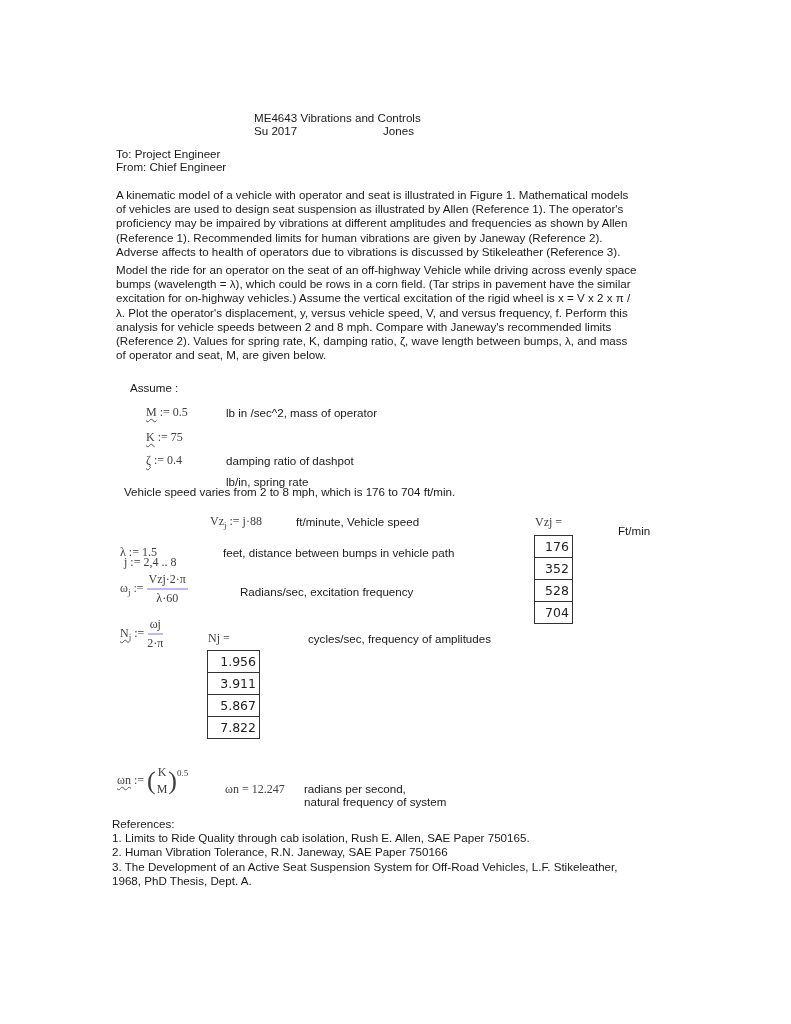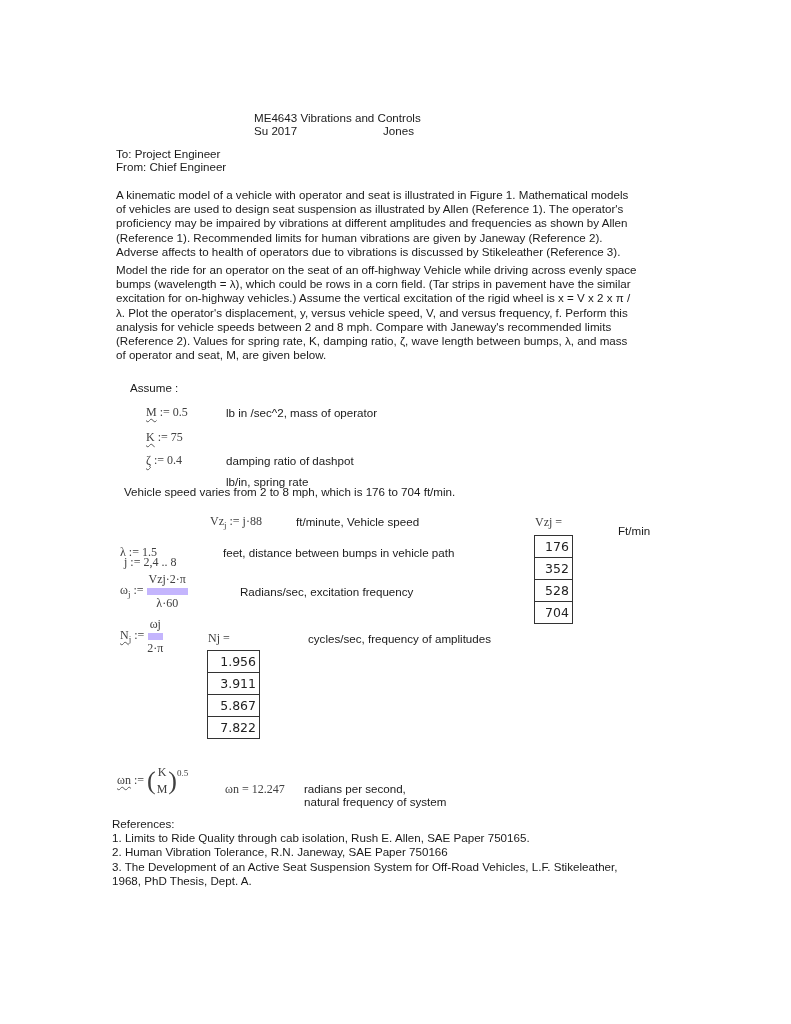--- a/index.html
+++ b/index.html
@@ -8,21 +8,21 @@
       font-family: "Liberation Sans", sans-serif; color: #1a1a1a;
     }
     .abs { position: absolute; }
     .txt { font-size: 11.6px; line-height: 14.2px; white-space: nowrap; }
     .para { font-size: 11.6px; line-height: 14.2px; white-space: nowrap; }
     .math { font-family: "Liberation Serif", serif; font-size: 12px; color: #404040; white-space: nowrap; }
     .wavy { text-decoration: underline wavy #555; text-decoration-thickness: 1px; text-underline-offset: 2px; }
     .sub { font-size: 9px; vertical-align: -3px; }
     .sup { font-size: 9px; vertical-align: 8px; }
     .frac { display: inline-flex; flex-direction: column; align-items: center; vertical-align: middle; }
-    .frac .num { border-bottom: 7px solid #c4b5fd; padding: 0 2px 1px 2px; }
+    .frac .num { border-bottom: 2px solid #c4b5fd; padding: 0 2px 1px 2px; }
     .frac .den { padding-top: 1px; }
     table.mtab { border-collapse: collapse; border-radius: 11px; }
     table.mtab td {
       border: 1px solid #333; text-align: right; padding: 1px 3px 1px 10px;
       font-family: "DejaVu Sans", sans-serif; font-size: 12.5px; height: 19px; color: #222;
     }
     .paren { font-size: 26px; font-family: "Liberation Serif", serif; vertical-align: middle; line-height: 26px; font-weight: 100; }
   </style>
 </head>
 <body>

